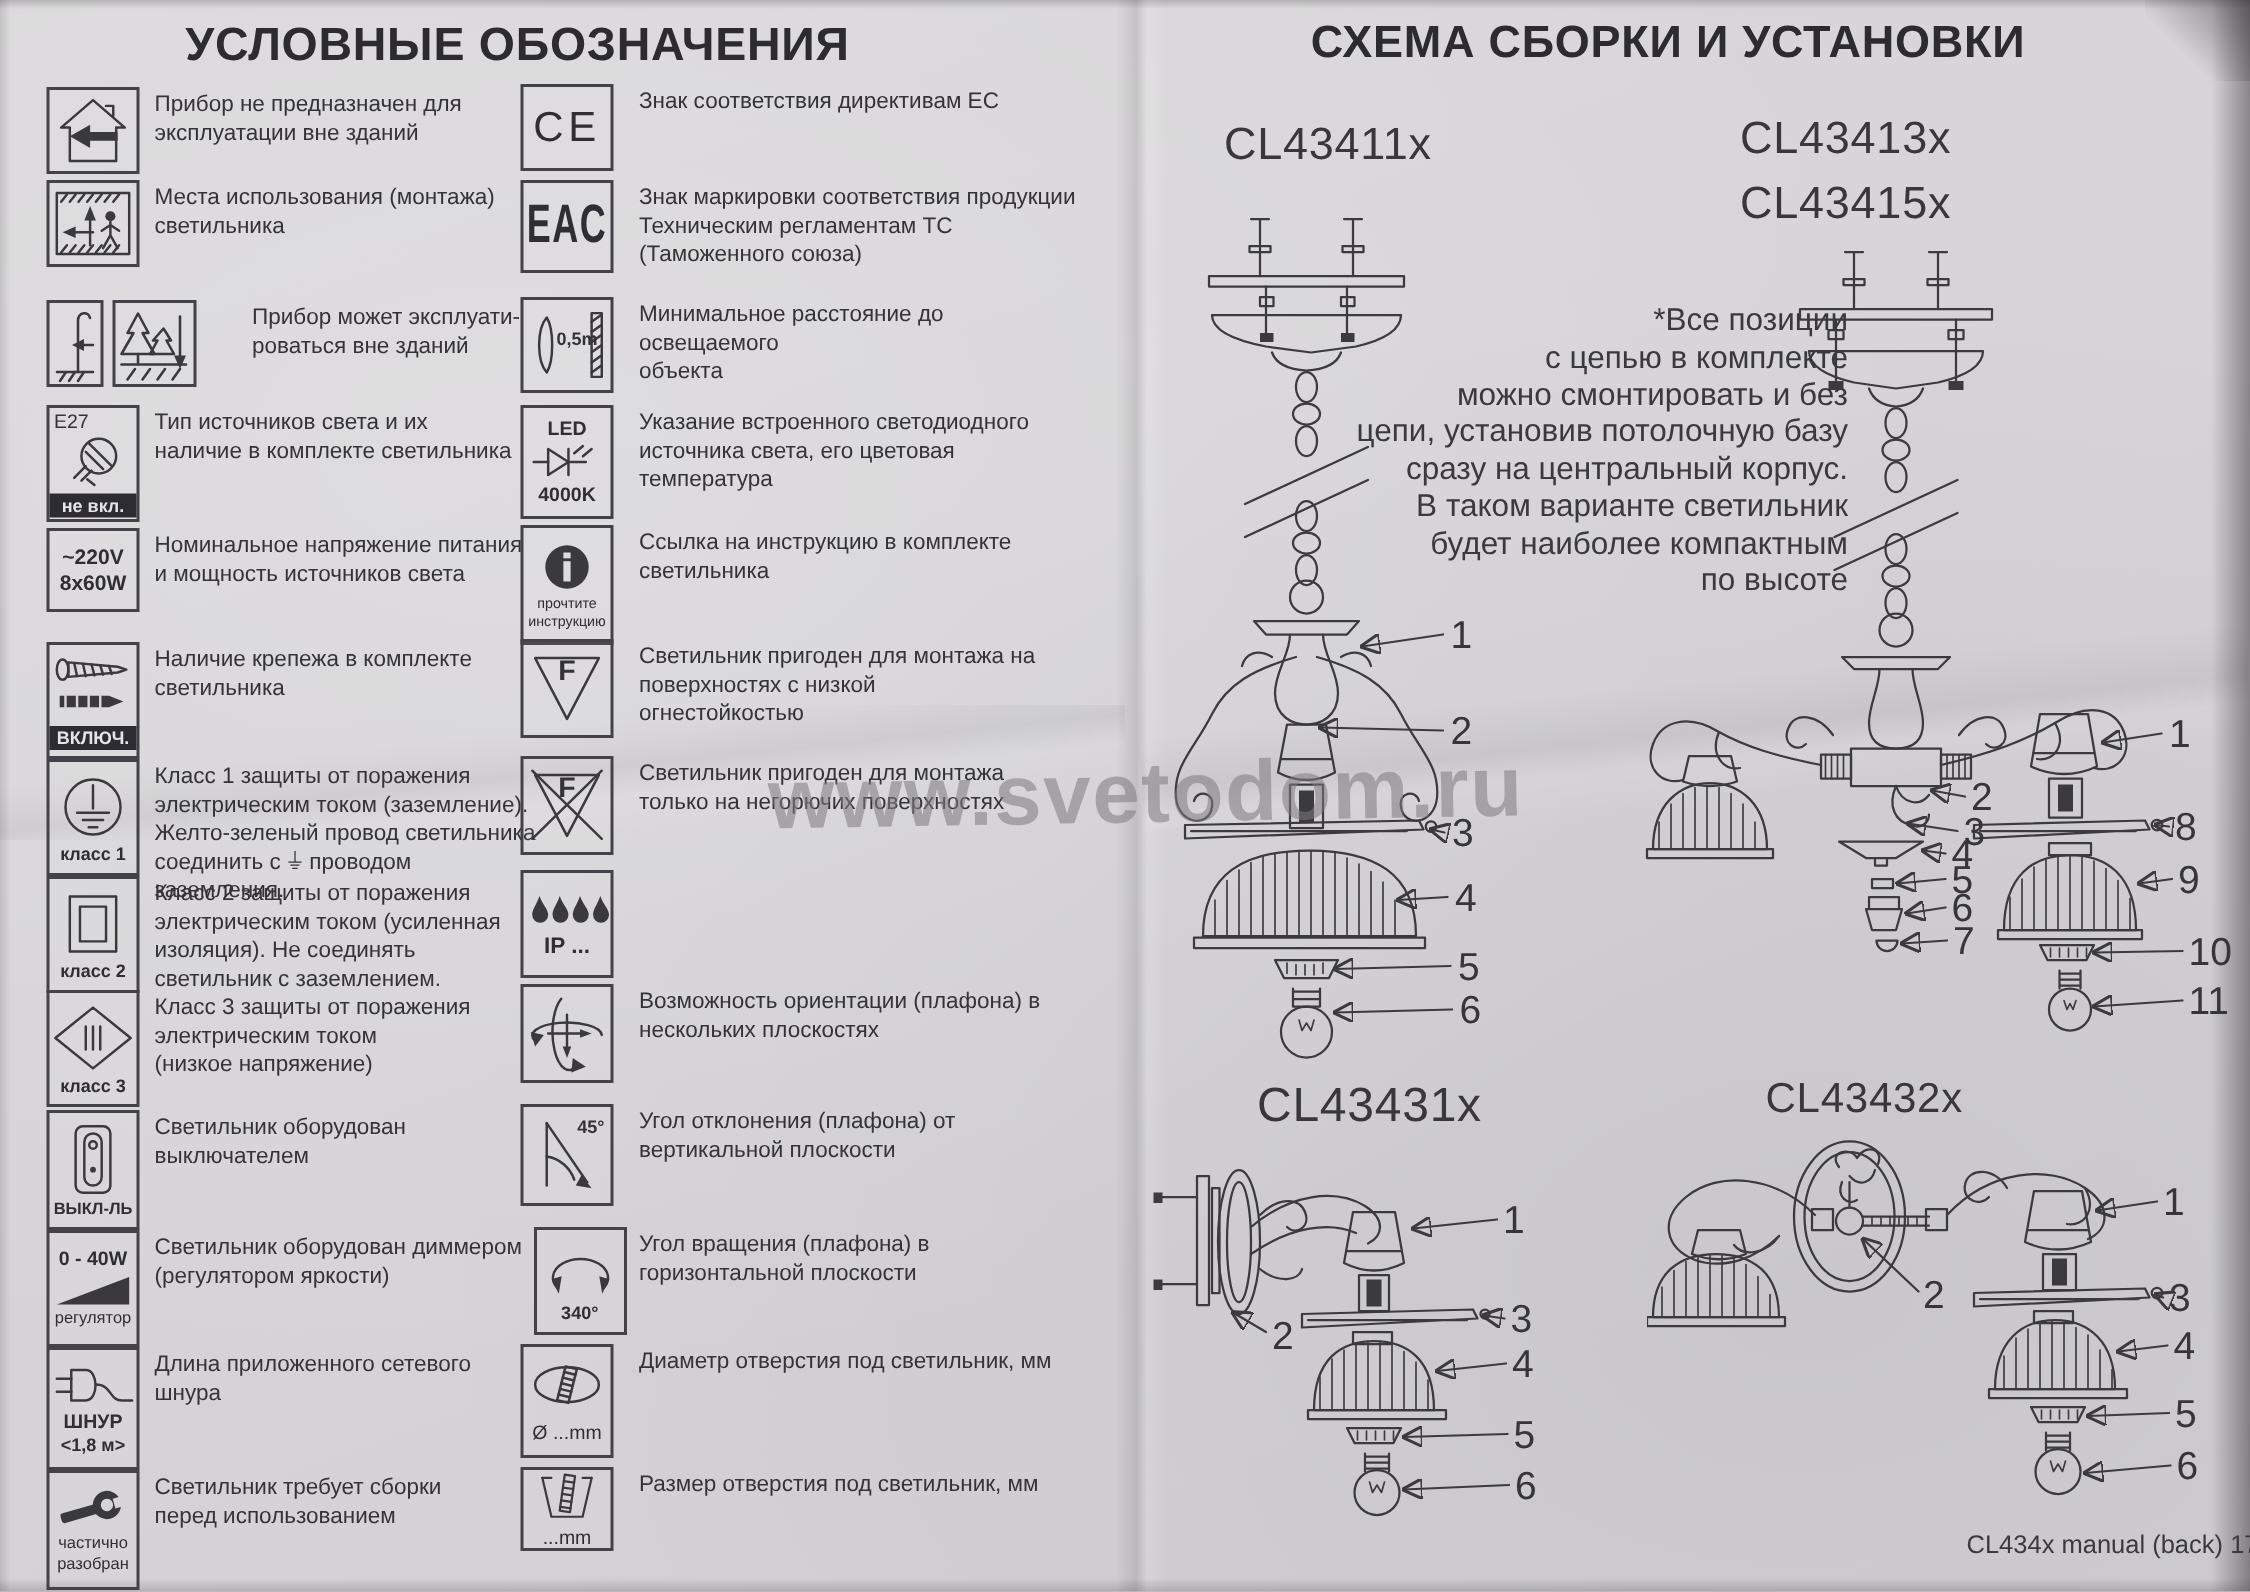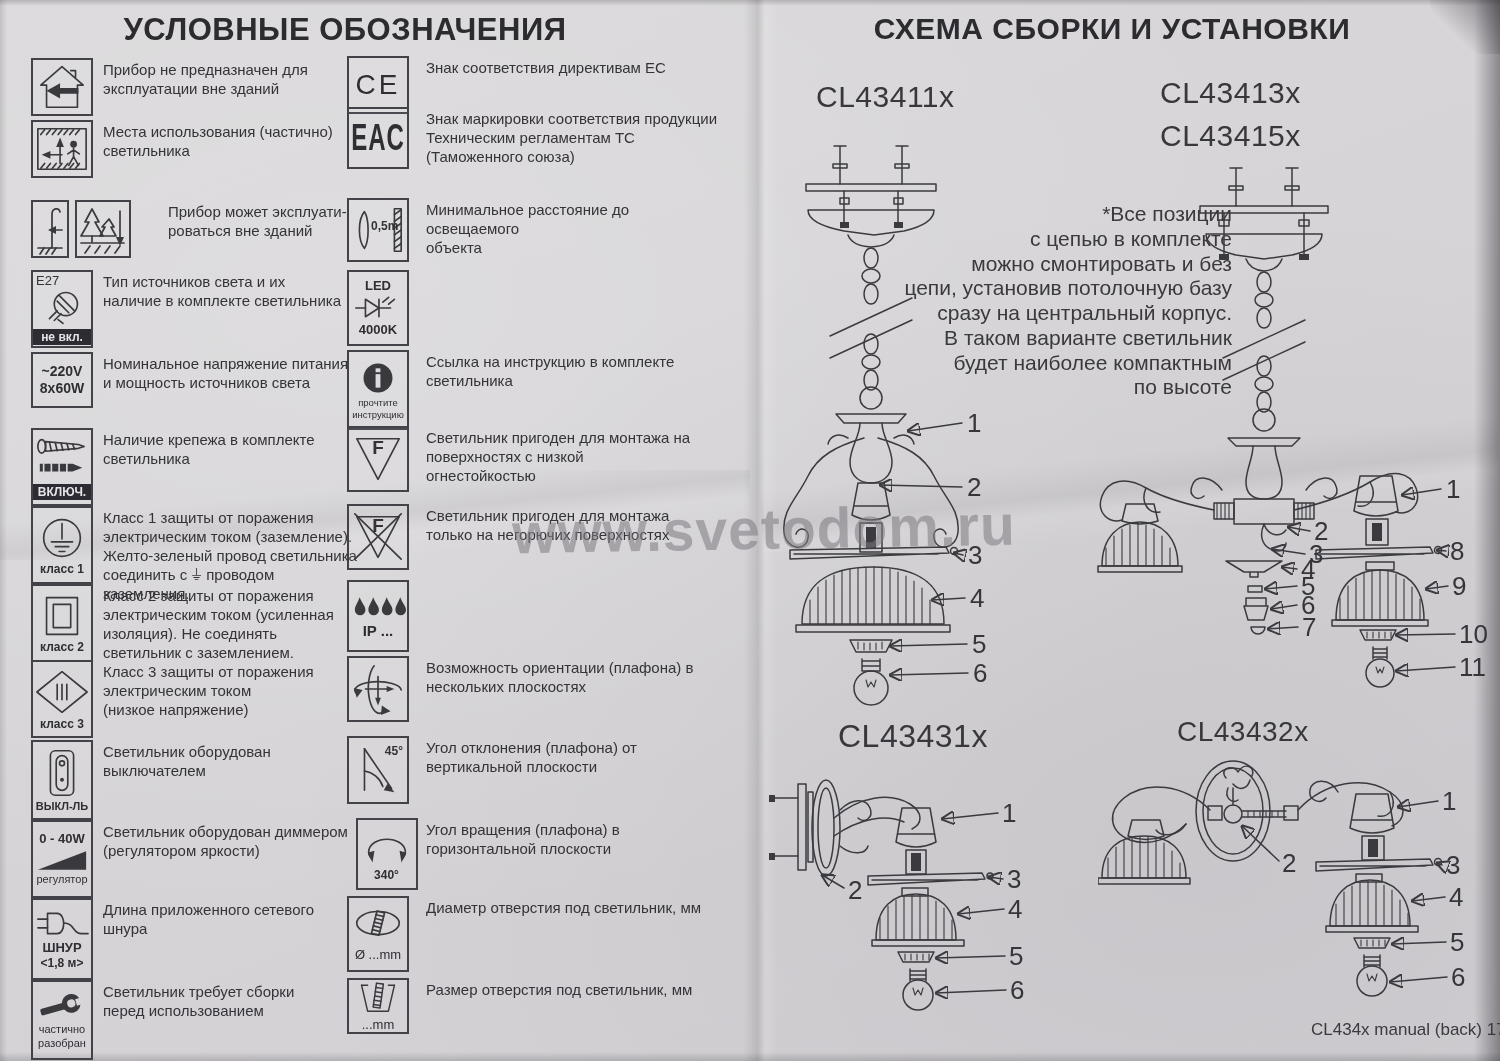--- a/index.html
+++ b/index.html
@@ -103,21 +103,21 @@
           <path class="thin" d="M7,10 l4,-5 M13,10 l4,-5 M19,10 l4,-5 M25,10 l4,-5 M31,10 l4,-5 M37,10 l4,-5 M43,10 l4,-5 M7,45 l4,-5 M13,45 l4,-5 M19,45 l4,-5 M25,45 l4,-5 M31,45 l4,-5 M37,45 l4,-5 M43,45 l4,-5"></path>
           <circle class="f" cx="41" cy="20" r="3.5"></circle>
           <path d="M41,24 V33 M41,26 L35,30 M41,26 L47,30 M41,33 L36,42 M41,33 L46,42"></path>
           <path d="M27,40 V21"></path>
             <polygon class="f" points="23,23 27,13 31,23"></polygon>
           <path d="M29,31 H15"></path>
             <polygon class="f" points="17,27 8,31 17,35"></polygon>
         </svg>
       </div>
     </div>
-    <div class="desc">Места использования (частично)
+    <div class="desc">Места использования (монтажа)
 светильника</div>
   </div>
 
   <div class="lrow" style="left:31px;top:200px;width:360px">
     <div class="icell" style="width:137px">
       <div class="ibox" style="height:58px;width:38px">
         <svg width="30" height="52" viewBox="0 0 30 52">
           <path d="M17,45 V11 C17,5 24,4 25,9"></path>
           <path d="M27,27 H19"></path>
             <polygon class="f" points="21,23 13,27 21,31"></polygon>
@@ -297,21 +297,21 @@
 
   <div class="lrow" style="left:347px;top:56px;width:372px">
     <div class="icell" style="width:79px">
       <div class="ibox vbox" style="height:58px">
         <span class="biglab">CE</span>
       </div>
     </div>
     <div class="desc">Знак соответствия директивам ЕС</div>
   </div>
 
-  <div class="lrow" style="left:347px;top:107px;width:372px">
+  <div class="lrow" style="left:347px;top:120px;width:372px">
     <div class="icell" style="width:79px">
       <div class="ibox vbox" style="height:62px">
         <span class="eac-txt">EAC</span>
       </div>
     </div>
     <div class="desc">Знак маркировки соответствия продукции
 Техническим регламентам ТС
 (Таможенного союза)</div>
   </div>
 
@@ -335,20 +335,22 @@
       <div class="ibox vbox" style="height:76px">
         <div class="ilabel" style="font-size:13px">LED</div>
         <svg width="56" height="26" viewBox="0 0 58 26">
           <polygon points="16,4 16,22 30,13"></polygon>
           <path d="M30,4 V22 M6,13 H16 M30,13 H42"></path>
           <path class="thin" d="M34,7 l6,-5 M40,9 l6,-5"></path>
         </svg>
         <div class="ilabel" style="font-size:13px">4000K</div>
       </div>
     </div>
+    <div class="desc">Указание встроенного светодиодного
+источника света, его цветовая температура</div>
   </div>
 
   <div class="lrow" style="left:347px;top:350px;width:372px">
     <div class="icell" style="width:79px">
       <div class="ibox vbox" style="height:80px">
         <svg width="56" height="36" viewBox="0 0 58 36">
           <circle class="f" cx="29" cy="18" r="15"></circle>
           <rect x="26.5" y="8" width="5" height="4" fill="#dddbe0" stroke="none"></rect>
           <rect x="26.5" y="14" width="5" height="14" fill="#dddbe0" stroke="none"></rect>
         </svg>

